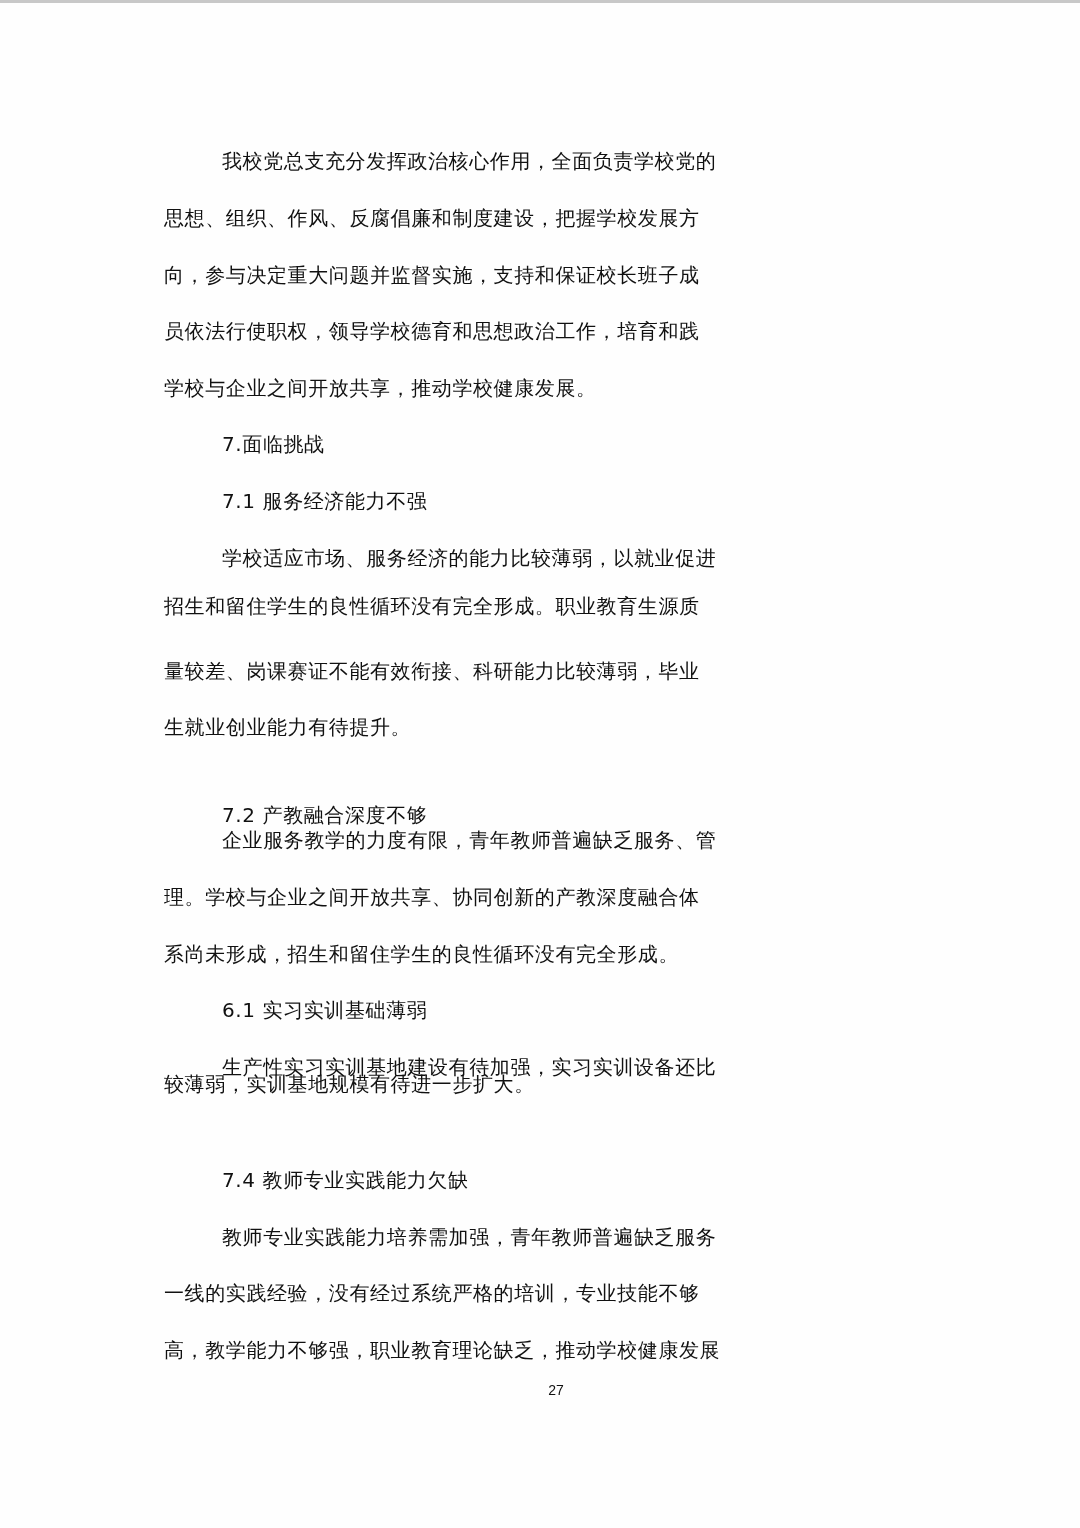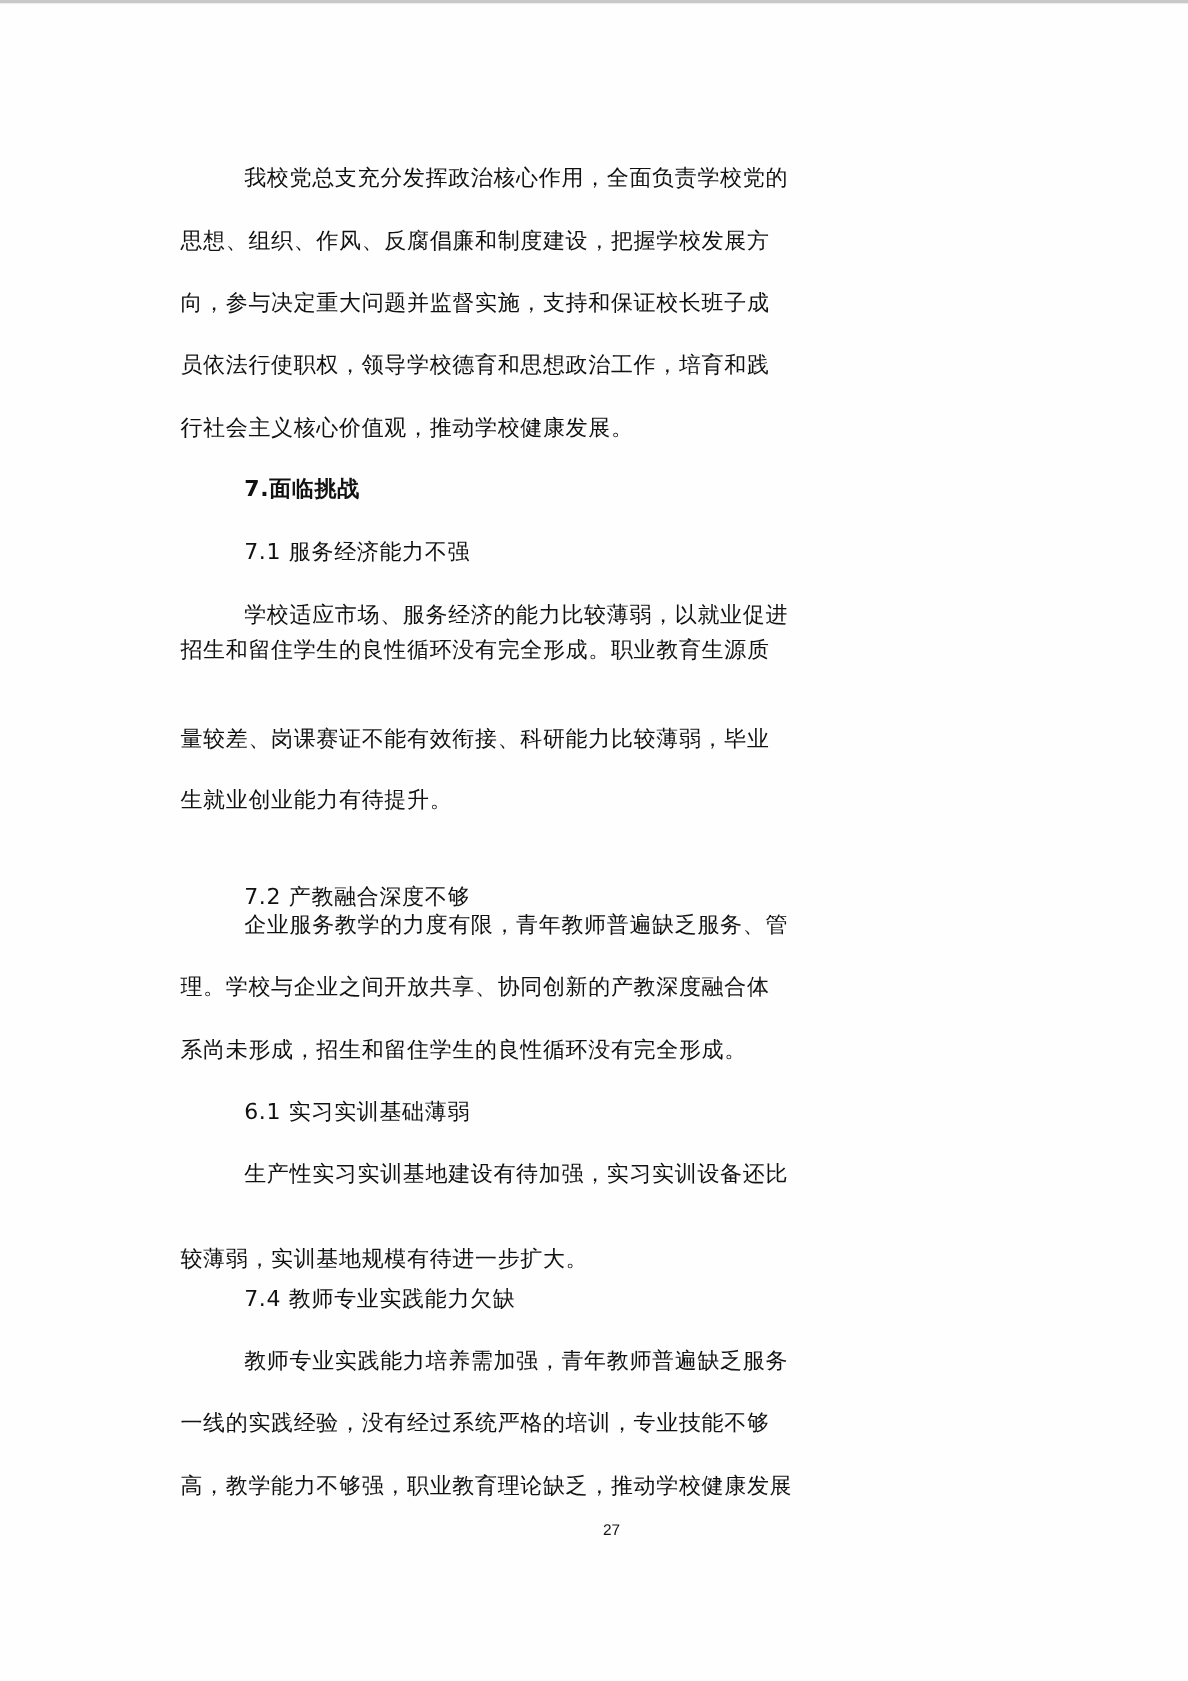--- a/index.html
+++ b/index.html
@@ -20,56 +20,56 @@
       position: absolute; left: 164px; top: 0; width: 760px;
     }
     .line {
       position: absolute; left: 0;
       font-size: 20px;
       line-height: 36px;
       white-space: nowrap;
       letter-spacing: 0.6px;
     }
     .indent { left: 58px; }
-    .heading { font-weight: bold; }
+    .heading { font-weight: normal; }
     .page-number {
       position: absolute; left: 0; width: 1112px; top: 1381px;
       text-align: center; font-size: 14px; line-height: 18px;
       font-family: "Liberation Sans", sans-serif;
     }
   </style>
 </head>
 <body>
 
 <div class="top-rule"></div>
 
 <div class="page">
 
   <div class="line indent" style="top:143px">我校党总支充分发挥政治核心作用，全面负责学校党的</div>
   <div class="line" style="top:200px">思想、组织、作风、反腐倡廉和制度建设，把握学校发展方</div>
   <div class="line" style="top:257px">向，参与决定重大问题并监督实施，支持和保证校长班子成</div>
   <div class="line" style="top:313px">员依法行使职权，领导学校德育和思想政治工作，培育和践</div>
-  <div class="line" style="top:370px">行社会主义核心价值观，推动学校健康发展。</div>
+  <div class="line" style="top:370px">学校与企业之间开放共享，推动学校健康发展。</div>
 
   <div class="line indent heading" style="top:426px">7.面临挑战</div>
 
   <div class="line indent" style="top:483px">7.1 服务经济能力不强</div>
   <div class="line indent" style="top:540px">学校适应市场、服务经济的能力比较薄弱，以就业促进</div>
-  <div class="line" style="top:572px">招生和留住学生的良性循环没有完全形成。职业教育生源质</div>
+  <div class="line" style="top:588px">招生和留住学生的良性循环没有完全形成。职业教育生源质</div>
   <div class="line" style="top:653px">量较差、岗课赛证不能有效衔接、科研能力比较薄弱，毕业</div>
   <div class="line" style="top:709px">生就业创业能力有待提升。</div>
 
   <div class="line indent" style="top:797px">7.2 产教融合深度不够</div>
   <div class="line indent" style="top:822px">企业服务教学的力度有限，青年教师普遍缺乏服务、管</div>
   <div class="line" style="top:879px">理。学校与企业之间开放共享、协同创新的产教深度融合体</div>
   <div class="line" style="top:936px">系尚未形成，招生和留住学生的良性循环没有完全形成。</div>
 
   <div class="line indent" style="top:992px">6.1 实习实训基础薄弱</div>
   <div class="line indent" style="top:1049px">生产性实习实训基地建设有待加强，实习实训设备还比</div>
-  <div class="line" style="top:1126px">较薄弱，实训基地规模有待进一步扩大。</div>
+  <div class="line" style="top:1066px">较薄弱，实训基地规模有待进一步扩大。</div>
 
   <div class="line indent" style="top:1162px">7.4 教师专业实践能力欠缺</div>
   <div class="line indent" style="top:1219px">教师专业实践能力培养需加强，青年教师普遍缺乏服务</div>
   <div class="line" style="top:1275px">一线的实践经验，没有经过系统严格的培训，专业技能不够</div>
   <div class="line" style="top:1332px">高，教学能力不够强，职业教育理论缺乏，推动学校健康发展</div>
 </div>
 
 <div class="page-number">27</div>
 
 </body></html>

